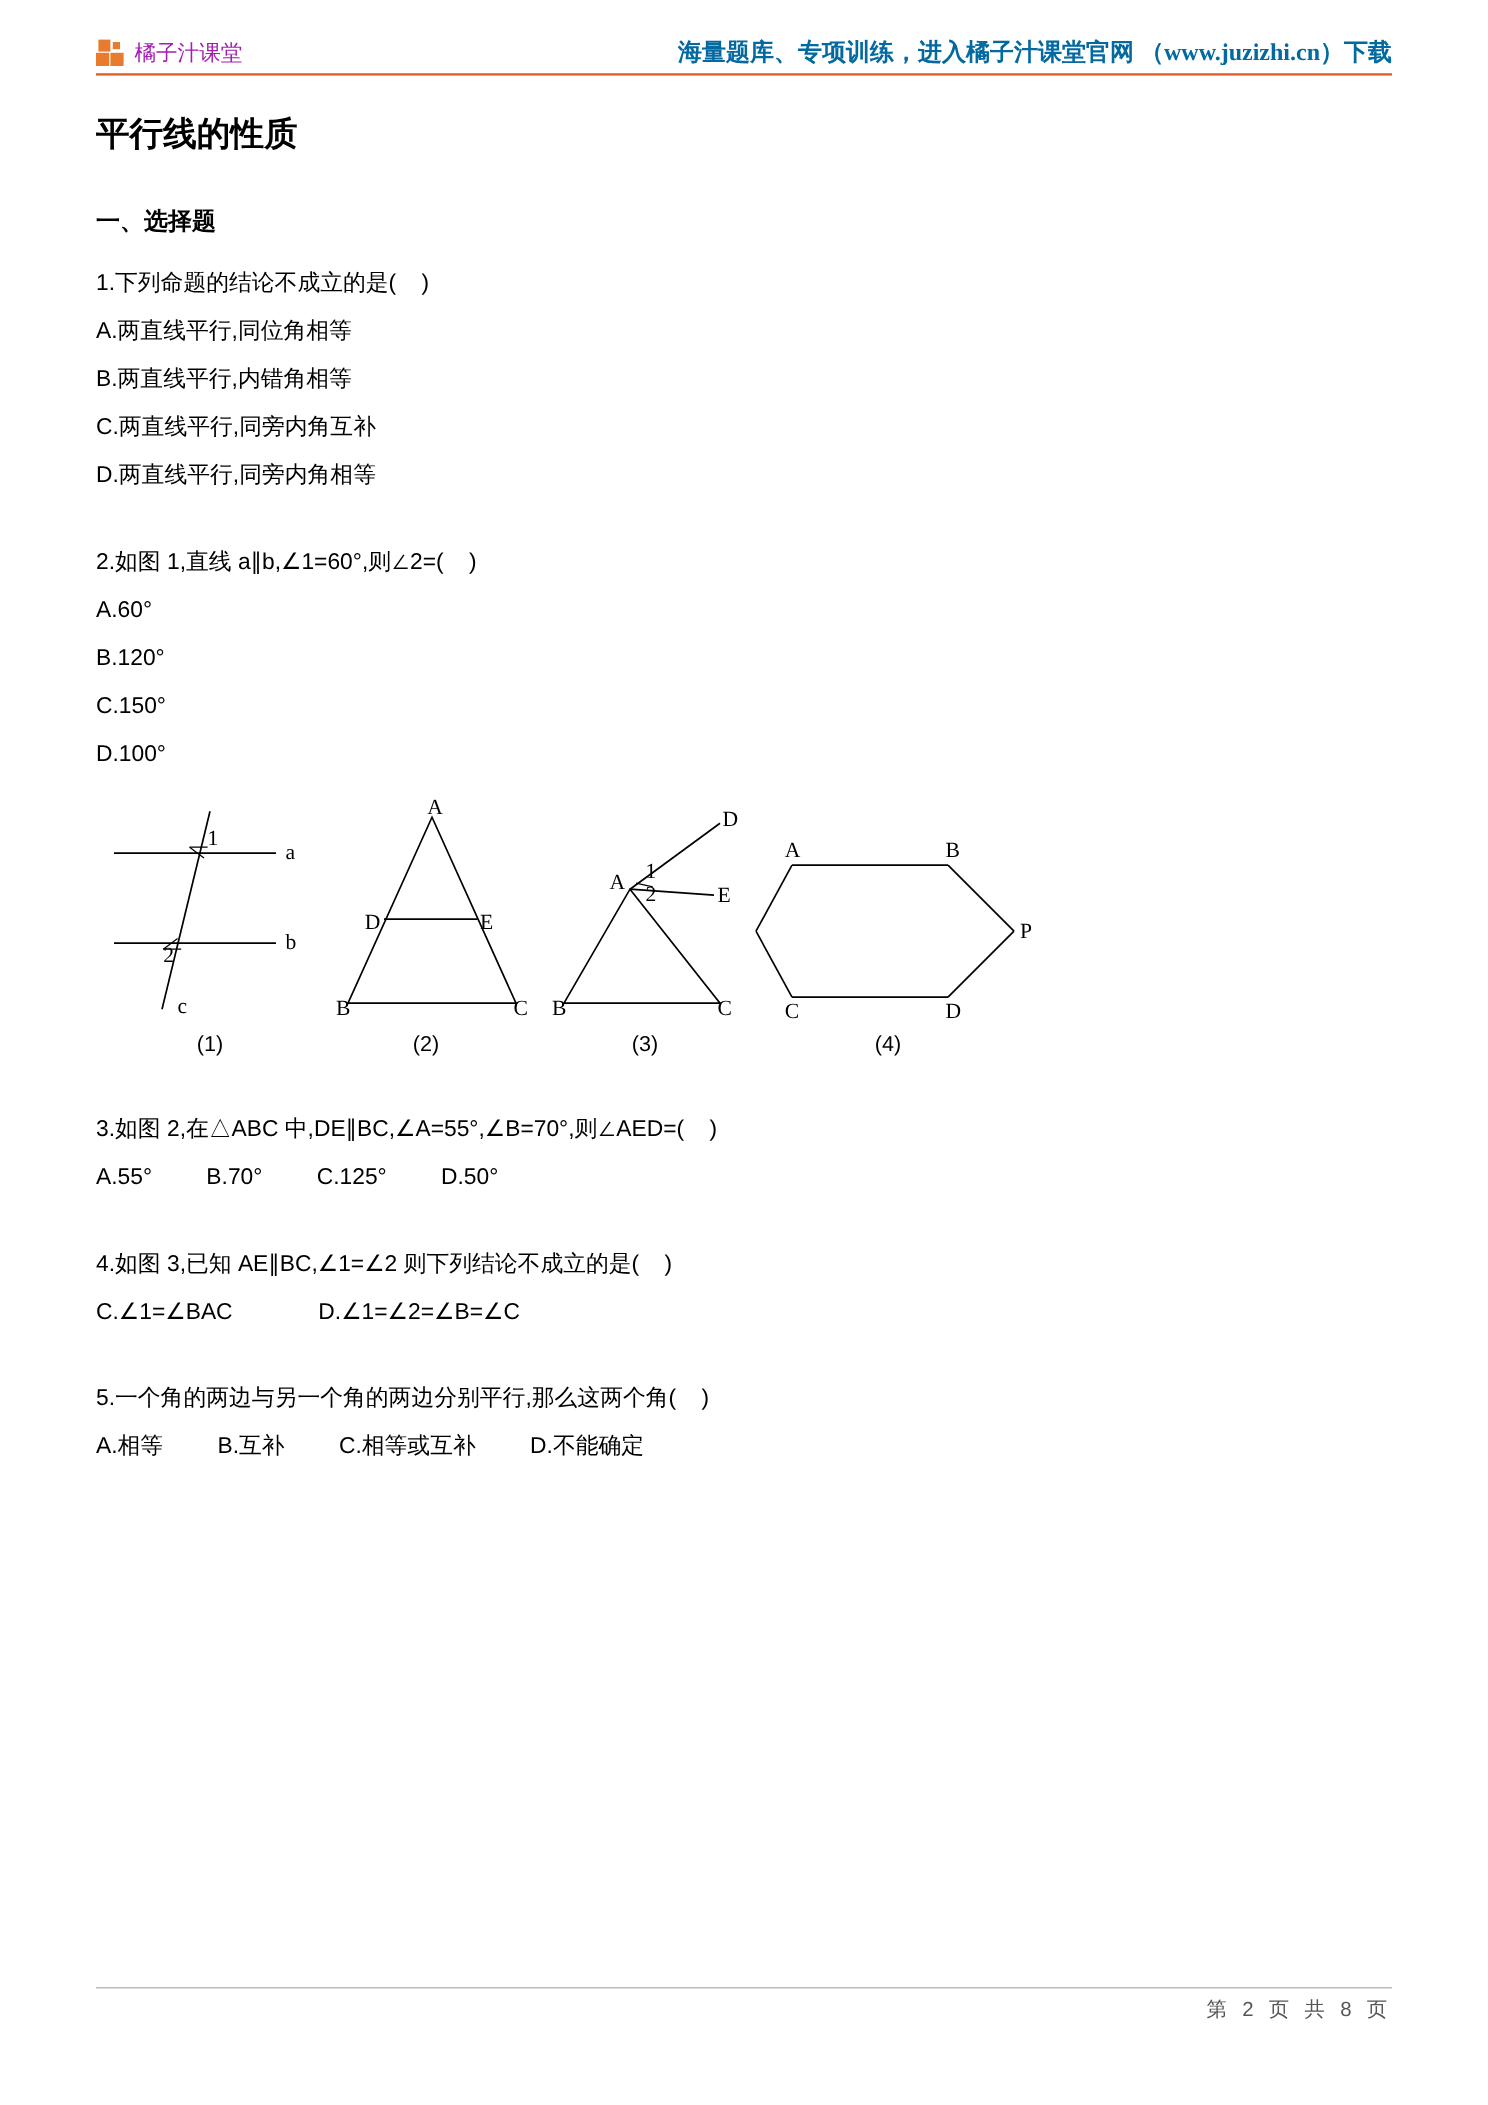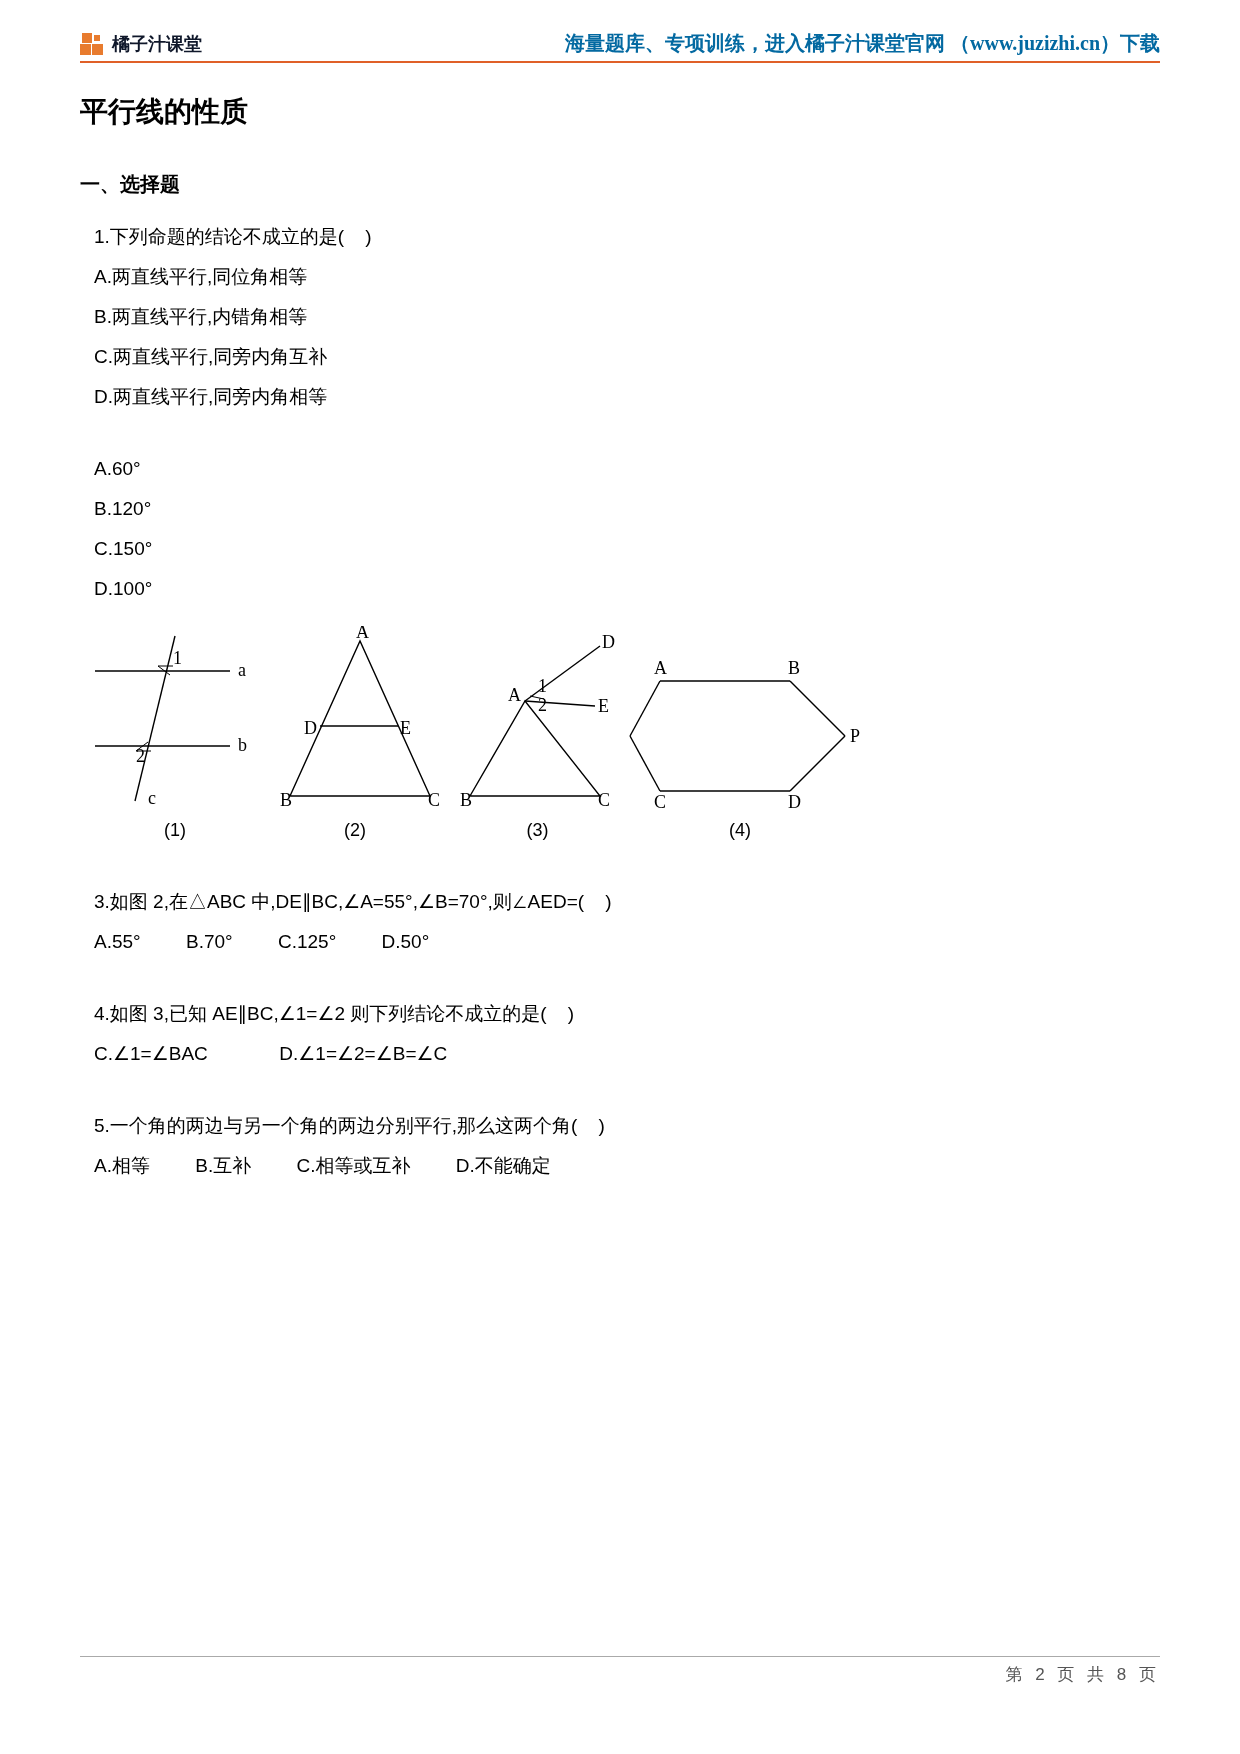--- a/index.html
+++ b/index.html
@@ -31,22 +31,22 @@
       width: 26px;
       height: 26px;
       position: relative;
     }
     .sq { position: absolute; background: #e87b2e; }
     .sq1 { width: 10px; height: 10px; top: 2px; left: 2px; }
     .sq2 { width: 6px; height: 6px; top: 4px; left: 14px; }
     .sq3 { width: 11px; height: 11px; top: 13px; left: 0; }
     .sq4 { width: 11px; height: 11px; top: 13px; left: 12px; }
     .logo-text {
-      color: #0f172a;
-      font-weight: bold;
+      color: #a21caf;
+      font-weight: normal;
       font-size: 18px;
     }
     .header-right {
       color: #0369a1;
       font-family: "KaiTi","STKaiti",serif;
       font-size: 20px;
       font-weight: bold;
     }
     .title {
       text-align: left;
@@ -55,21 +55,21 @@
       margin: 30px 0 40px 0;
     }
     .section-header {
       font-size: 20px;
       font-weight: bold;
       margin: 20px 0 20px 0;
     }
     .line {
       font-size: 19px;
       line-height: 2.0;
-      margin: 2px 14px;
+      margin: 2px 0;
     }
     .gap { height: 30px; }
     .options-row span { margin-right: 40px; }
     .figures {
       margin: 18px 0 10px 0;
     }
     .figure-labels {
       display: flex;
       font-size: 18px;
       margin-top: 4px;
@@ -116,20 +116,21 @@
   <div class="section-header">一、选择题</div>
 
   <div class="line">1.下列命题的结论不成立的是(&nbsp;&nbsp;&nbsp;&nbsp;)</div>
   <div class="line">A.两直线平行,同位角相等</div>
   <div class="line">B.两直线平行,内错角相等</div>
   <div class="line">C.两直线平行,同旁内角互补</div>
   <div class="line">D.两直线平行,同旁内角相等</div>
 
   <div class="gap"></div>
 
+  <div class="line">2.如图 1,直线 a∥b,∠1=60°,则∠2=(&nbsp;&nbsp;&nbsp;&nbsp;)</div>
   <div class="line">A.60°</div>
   <div class="line">B.120°</div>
   <div class="line">C.150°</div>
   <div class="line">D.100°</div>
 
   <div class="figures">
     <svg width="780" height="190">
       <g stroke="#000" stroke-width="1.4" fill="none">
 
         <g transform="translate(0,0)">

